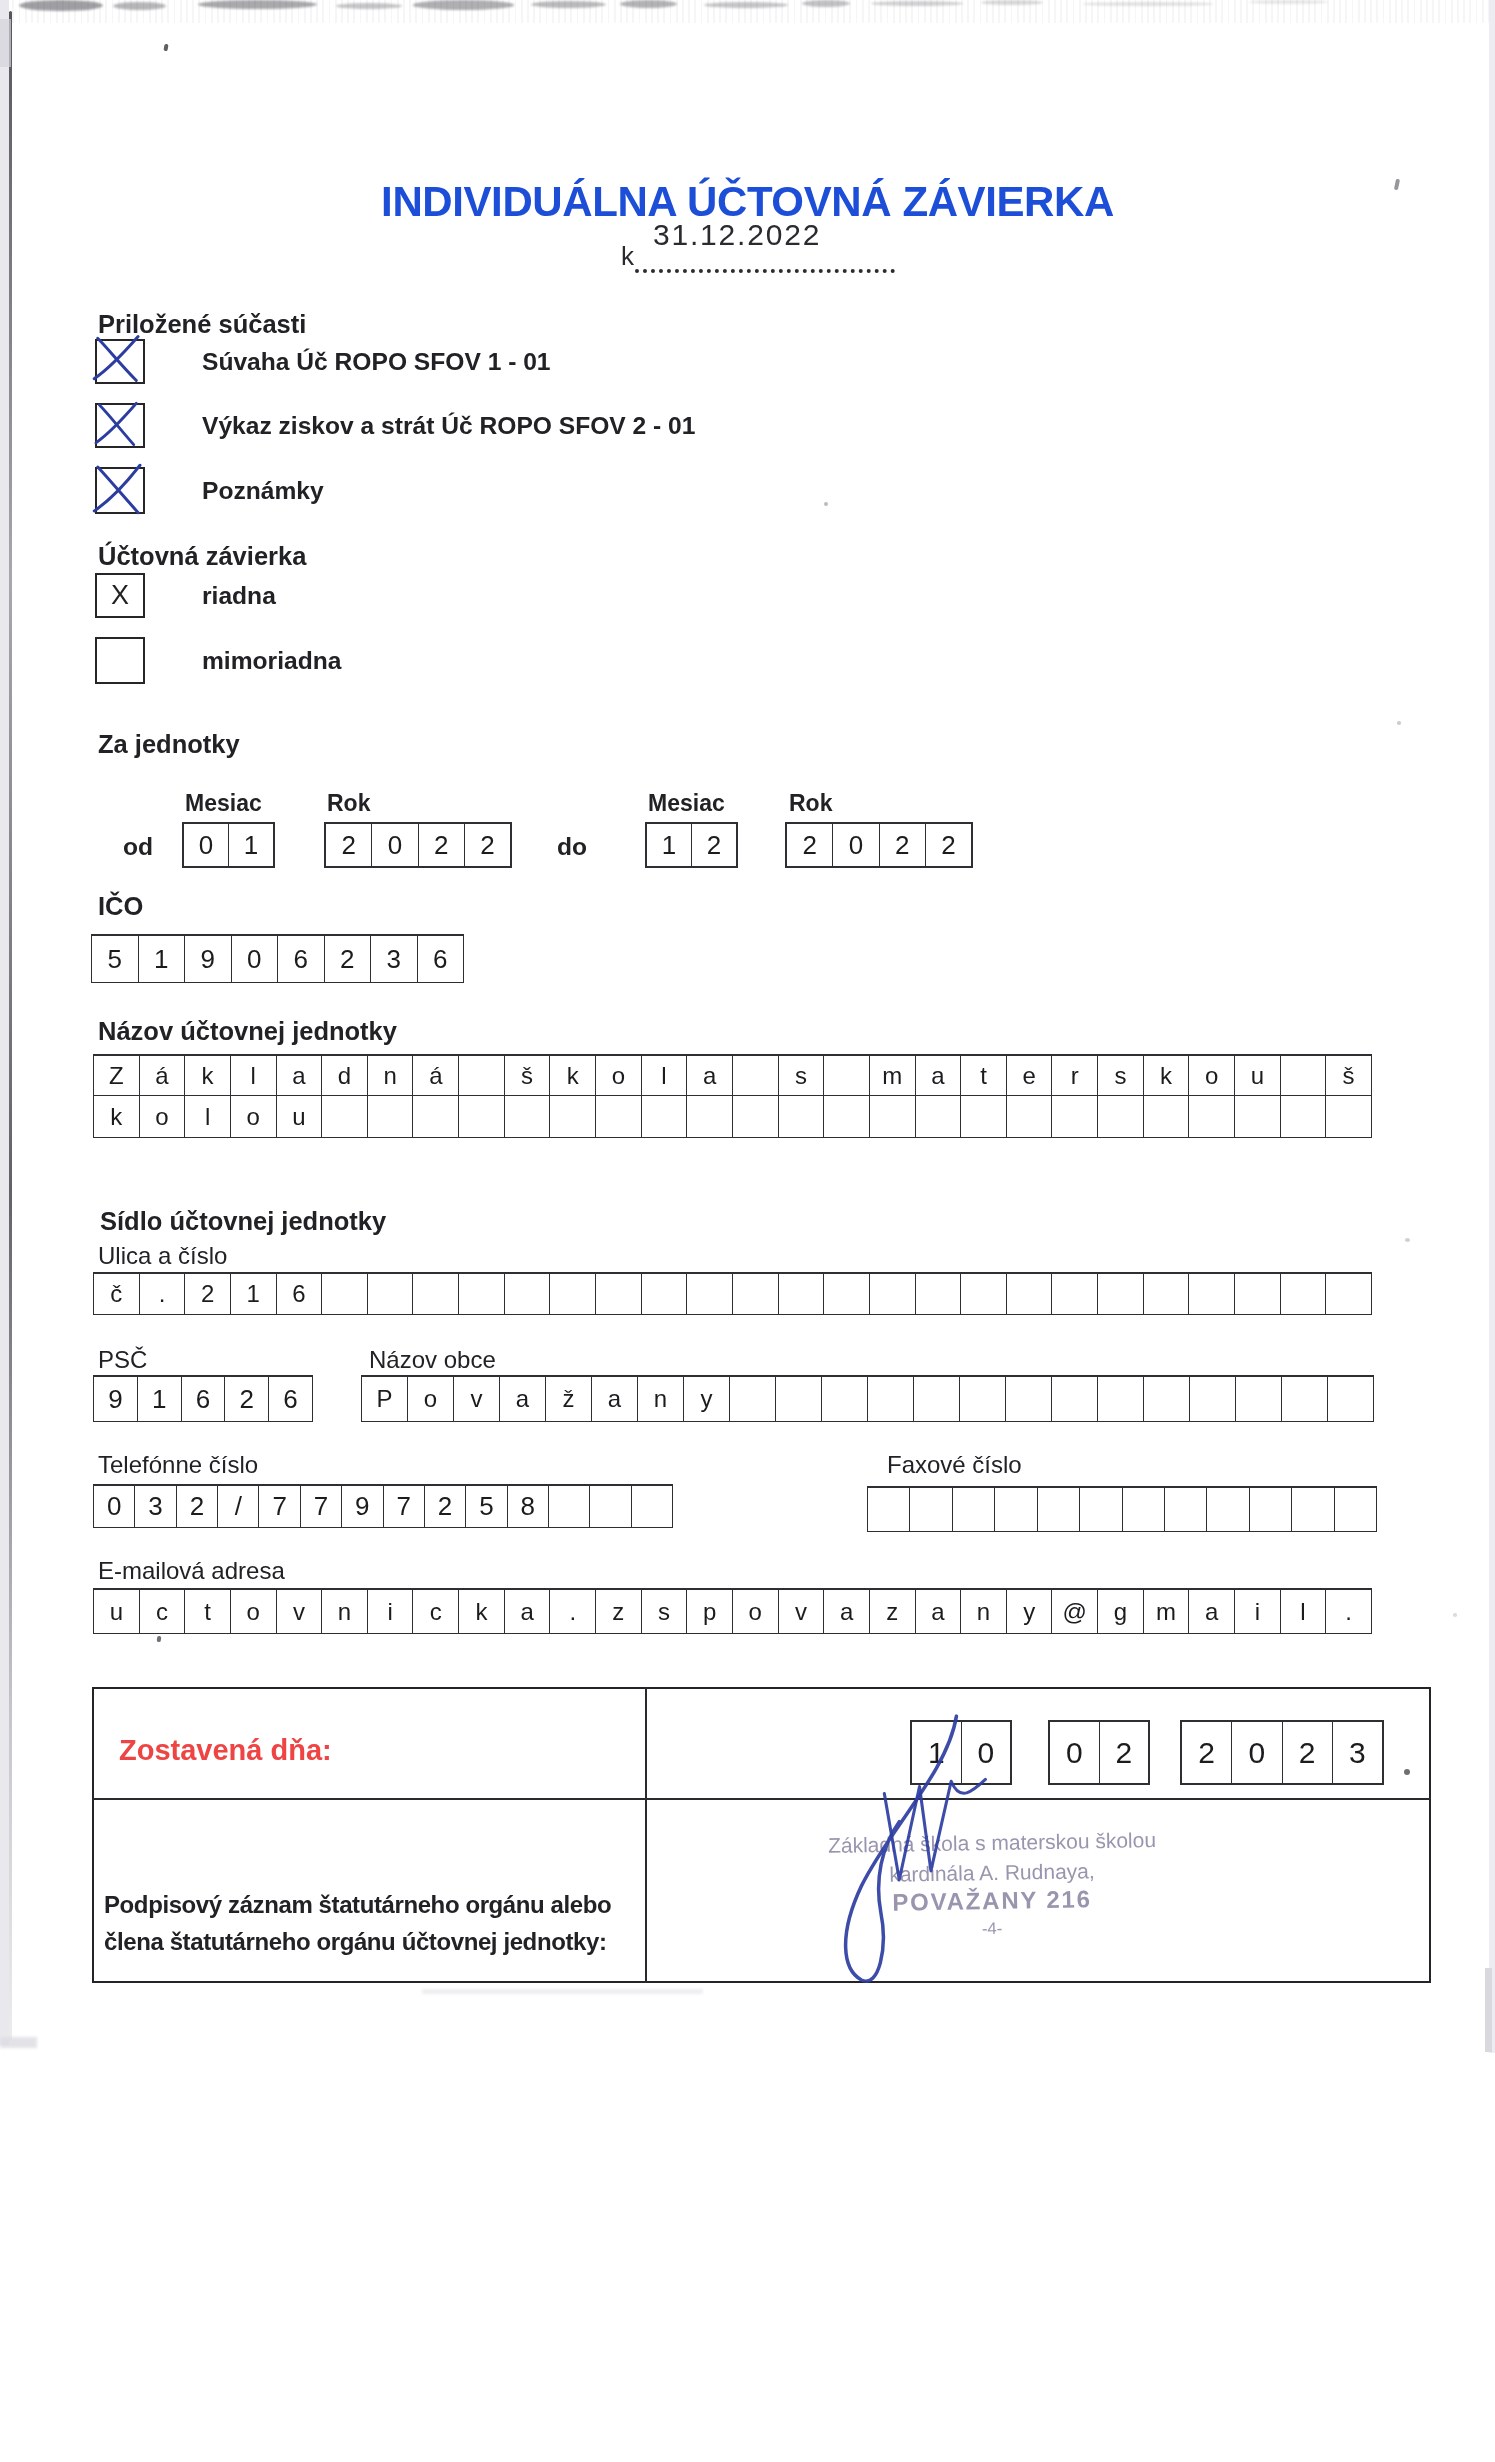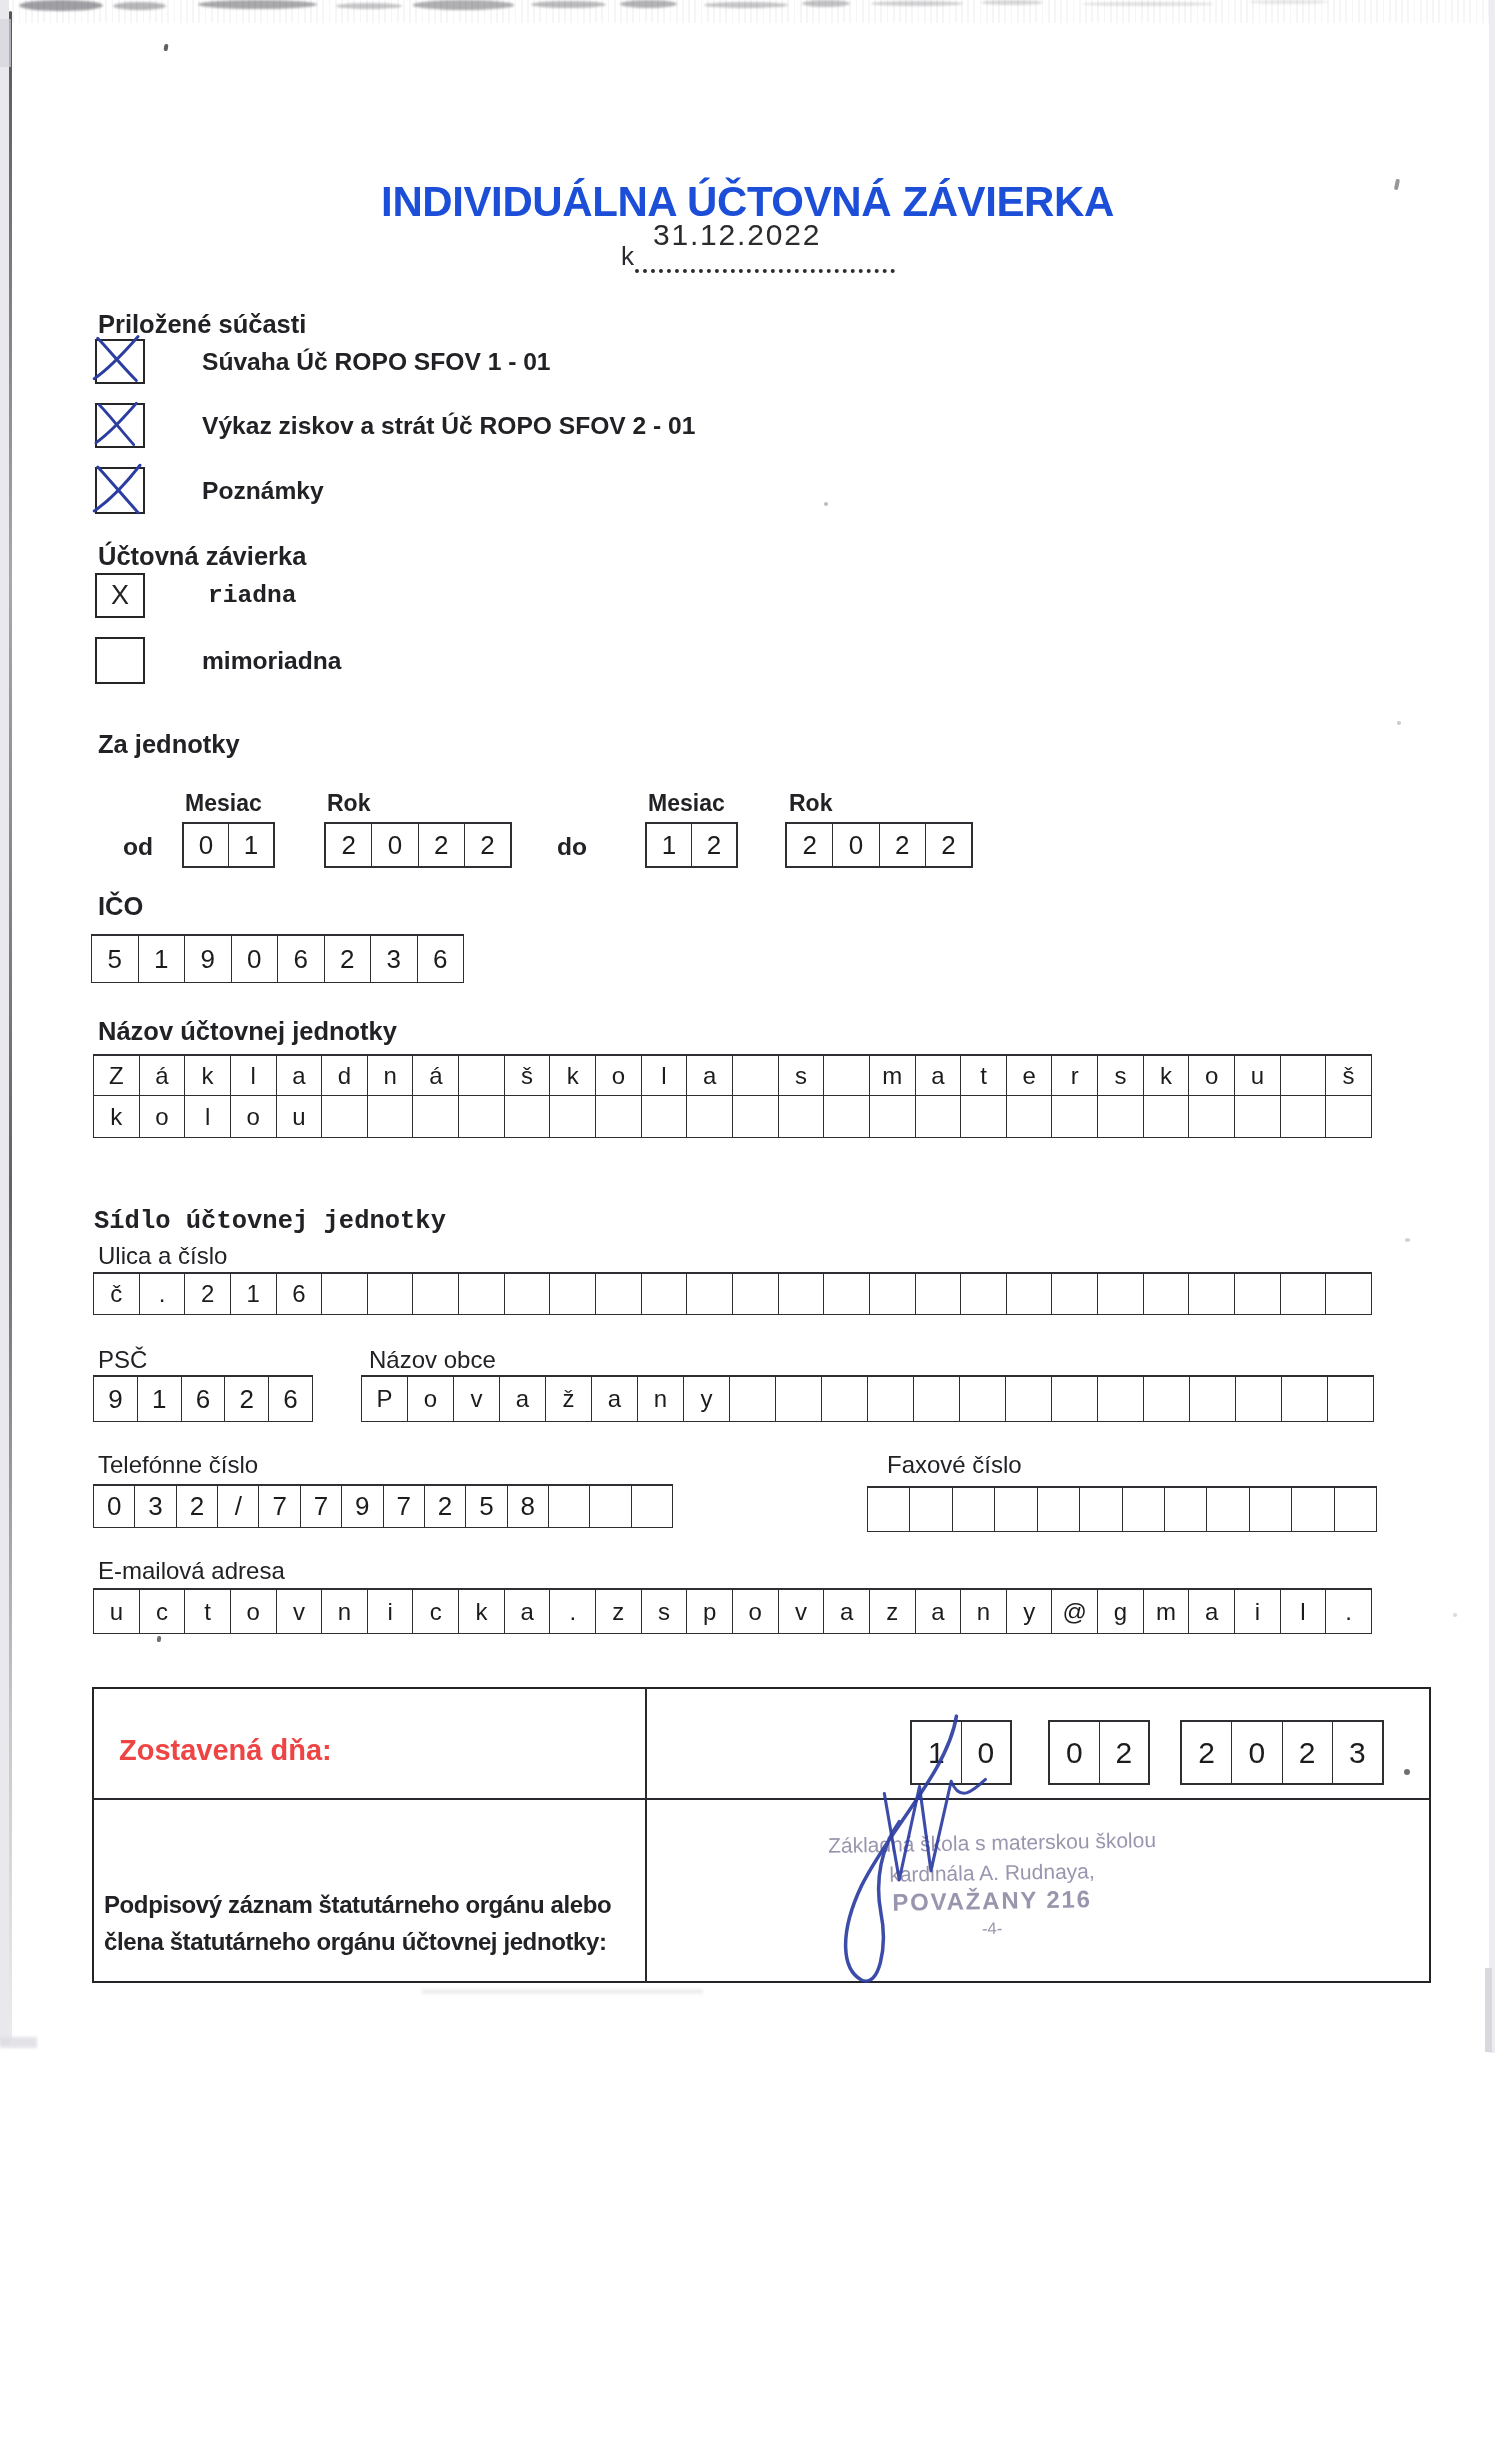--- a/index.html
+++ b/index.html
@@ -111,21 +111,21 @@
 <svg class="abs" style="left:87px;top:460px;" width="62" height="58" viewBox="0 0 70 66">
   <path d="M12 8 C 25 22, 40 40, 58 60" fill="none" stroke="#2c3da1" stroke-width="3.4" stroke-linecap="round"></path>
   <path d="M60 6 C 46 24, 27 45, 8 58" fill="none" stroke="#2c3da1" stroke-width="3.4" stroke-linecap="round"></path>
 </svg>
 <div class="abs cb-label" style="left:202px;top:477px;">Poznámky</div>
 
 <div class="abs h1" style="left:98px;top:542px;">Účtovná závierka</div>
 <div class="abs checkbox printed-x" style="left:95px;top:573px;width:46px;height:41px;">
   <span>X</span>
 </div>
-<div class="abs cb-label" style="left:208px;top:582px;font-family:Liberation Mono, monospace;">riadna</div>
+<div class="abs cb-label" style="left:202px;top:582px;">riadna</div>
 <div class="abs checkbox" style="left:95px;top:637px;width:46px;height:43px;"></div>
 <div class="abs cb-label" style="left:202px;top:647px;">mimoriadna</div>
 
 <div class="abs h1" style="left:98px;top:730px;">Za jednotky</div>
 <div class="abs small-b" style="left:185px;top:790px;">Mesiac</div>
 <div class="abs small-b" style="left:327px;top:790px;">Rok</div>
 <div class="abs cb-label" style="left:123px;top:833px;">od</div>
 <div class="abs grid digits thick" style="left:182px;top:822px;width:93px;height:46px;">
     <div class="cell">0</div>
     <div class="cell">1</div>
@@ -217,21 +217,21 @@
     <div class="cell"></div>
     <div class="cell"></div>
     <div class="cell"></div>
     <div class="cell"></div>
     <div class="cell"></div>
     <div class="cell"></div>
     <div class="cell"></div>
     <div class="cell"></div>
   </div>
 
-<div class="abs h1" style="left:94px;top:1207px;font-family:Liberation Mono, monospace;">Sídlo účtovnej jednotky</div>
+<div class="abs h1" style="left:100px;top:1207px;">Sídlo účtovnej jednotky</div>
 <div class="abs sub" style="left:98px;top:1242px;">Ulica a číslo</div>
 <div class="abs grid" style="left:93px;top:1272px;width:1279px;height:43px;">
     <div class="cell">č</div>
     <div class="cell">.</div>
     <div class="cell">2</div>
     <div class="cell">1</div>
     <div class="cell">6</div>
     <div class="cell"></div>
     <div class="cell"></div>
     <div class="cell"></div>

